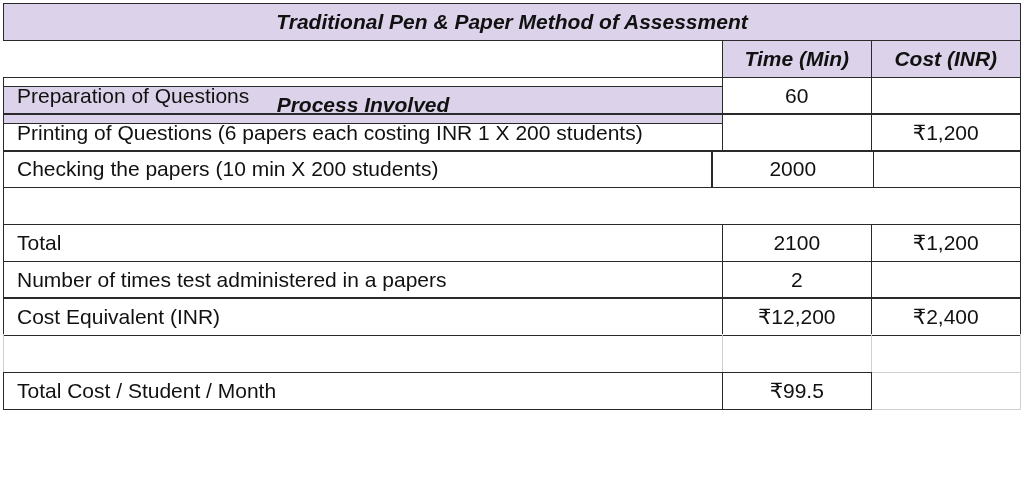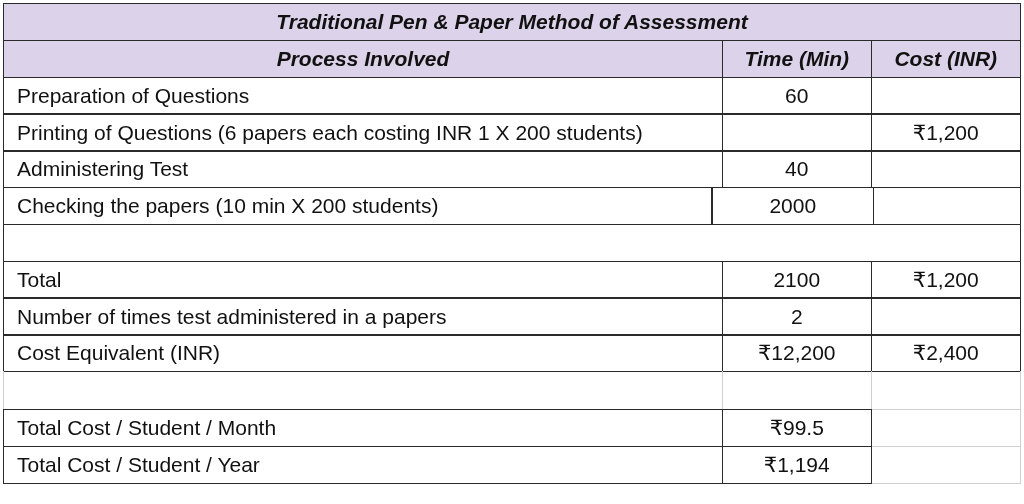--- a/index.html
+++ b/index.html
@@ -23,39 +23,34 @@
 </head>
 <body>
 
 <div class="grid">
 
   <div class="row">
     <div class="cell full hdr dark center">Traditional Pen &amp; Paper Method of Assessment</div>
   </div>
 
   <div class="row" style="margin-top:-1.5px;">
-    <div class="cell c1 hdr dark center" style="padding-left:0;">Process Involved</div>
+    <div class="cell c1 hdr dark center" style="padding-left:0;margin-top:46px;">Process Involved</div>
     <div class="cell c2 hdr dark" style="margin-left:-1.5px;width:150.5px;">Time (Min)</div>
     <div class="cell c3 hdr dark" style="margin-left:-1.5px;width:150.5px;">Cost (INR)</div>
   </div>
 
   <div class="row" style="margin-top:-1.5px;">
     <div class="cell c1 dark">Preparation of Questions</div>
     <div class="cell c2 dark" style="margin-left:-1.5px;width:150.5px;text-align:center;">60</div>
     <div class="cell c3 dark" style="margin-left:-1.5px;width:150.5px;"></div>
   </div>
   <div class="row" style="margin-top:-1.5px;justify-content:flex-end;">
     <div class="cell c1 dark">Printing of Questions (6 papers each costing INR 1 X 200 students)</div>
     <div class="cell c2 dark" style="margin-left:-1.5px;width:150.5px;"></div>
     <div class="cell c3 dark" style="margin-left:-1.5px;width:150.5px;">₹1,200</div>
-  </div>
-  <div class="row" style="margin-top:-1.5px;">
-    <div class="cell c1 dark">Administering Test</div>
-    <div class="cell c2 dark" style="margin-left:-1.5px;width:150.5px;">40</div>
-    <div class="cell c3 dark" style="margin-left:-1.5px;width:150.5px;"></div>
   </div>
   <div class="row" style="margin-top:-1.5px;">
     <div class="cell c1 dark">Checking the papers (10 min X 200 students)</div>
     <div class="cell c2 dark" style="margin-left:-1.5px;width:165px;">2000</div>
     <div class="cell c3 dark" style="margin-left:-1.5px;width:150.5px;"></div>
   </div>
 
   <div class="row" style="margin-top:-1.5px;">
     <div class="cell full dark"></div>
   </div>
@@ -80,19 +75,14 @@
     <div class="cell c1 g-left g-right" style="border-top:none;"></div>
     <div class="cell c2 g-right"></div>
     <div class="cell c3 g-right g-bottom"></div>
   </div>
 
   <div class="row" style="margin-top:-1px;">
     <div class="cell c1 dark">Total Cost / Student / Month</div>
     <div class="cell c2 dark" style="margin-left:-1.5px;width:150.5px;">₹99.5</div>
     <div class="cell c3 g-right g-bottom"></div>
   </div>
-  <div class="row" style="margin-top:-1.5px;">
-    <div class="cell c1 dark">Total Cost / Student / Year</div>
-    <div class="cell c2 dark" style="margin-left:-1.5px;width:150.5px;">₹1,194</div>
-    <div class="cell c3 g-right g-bottom"></div>
-  </div>
 
 </div>
 
 </body></html>

